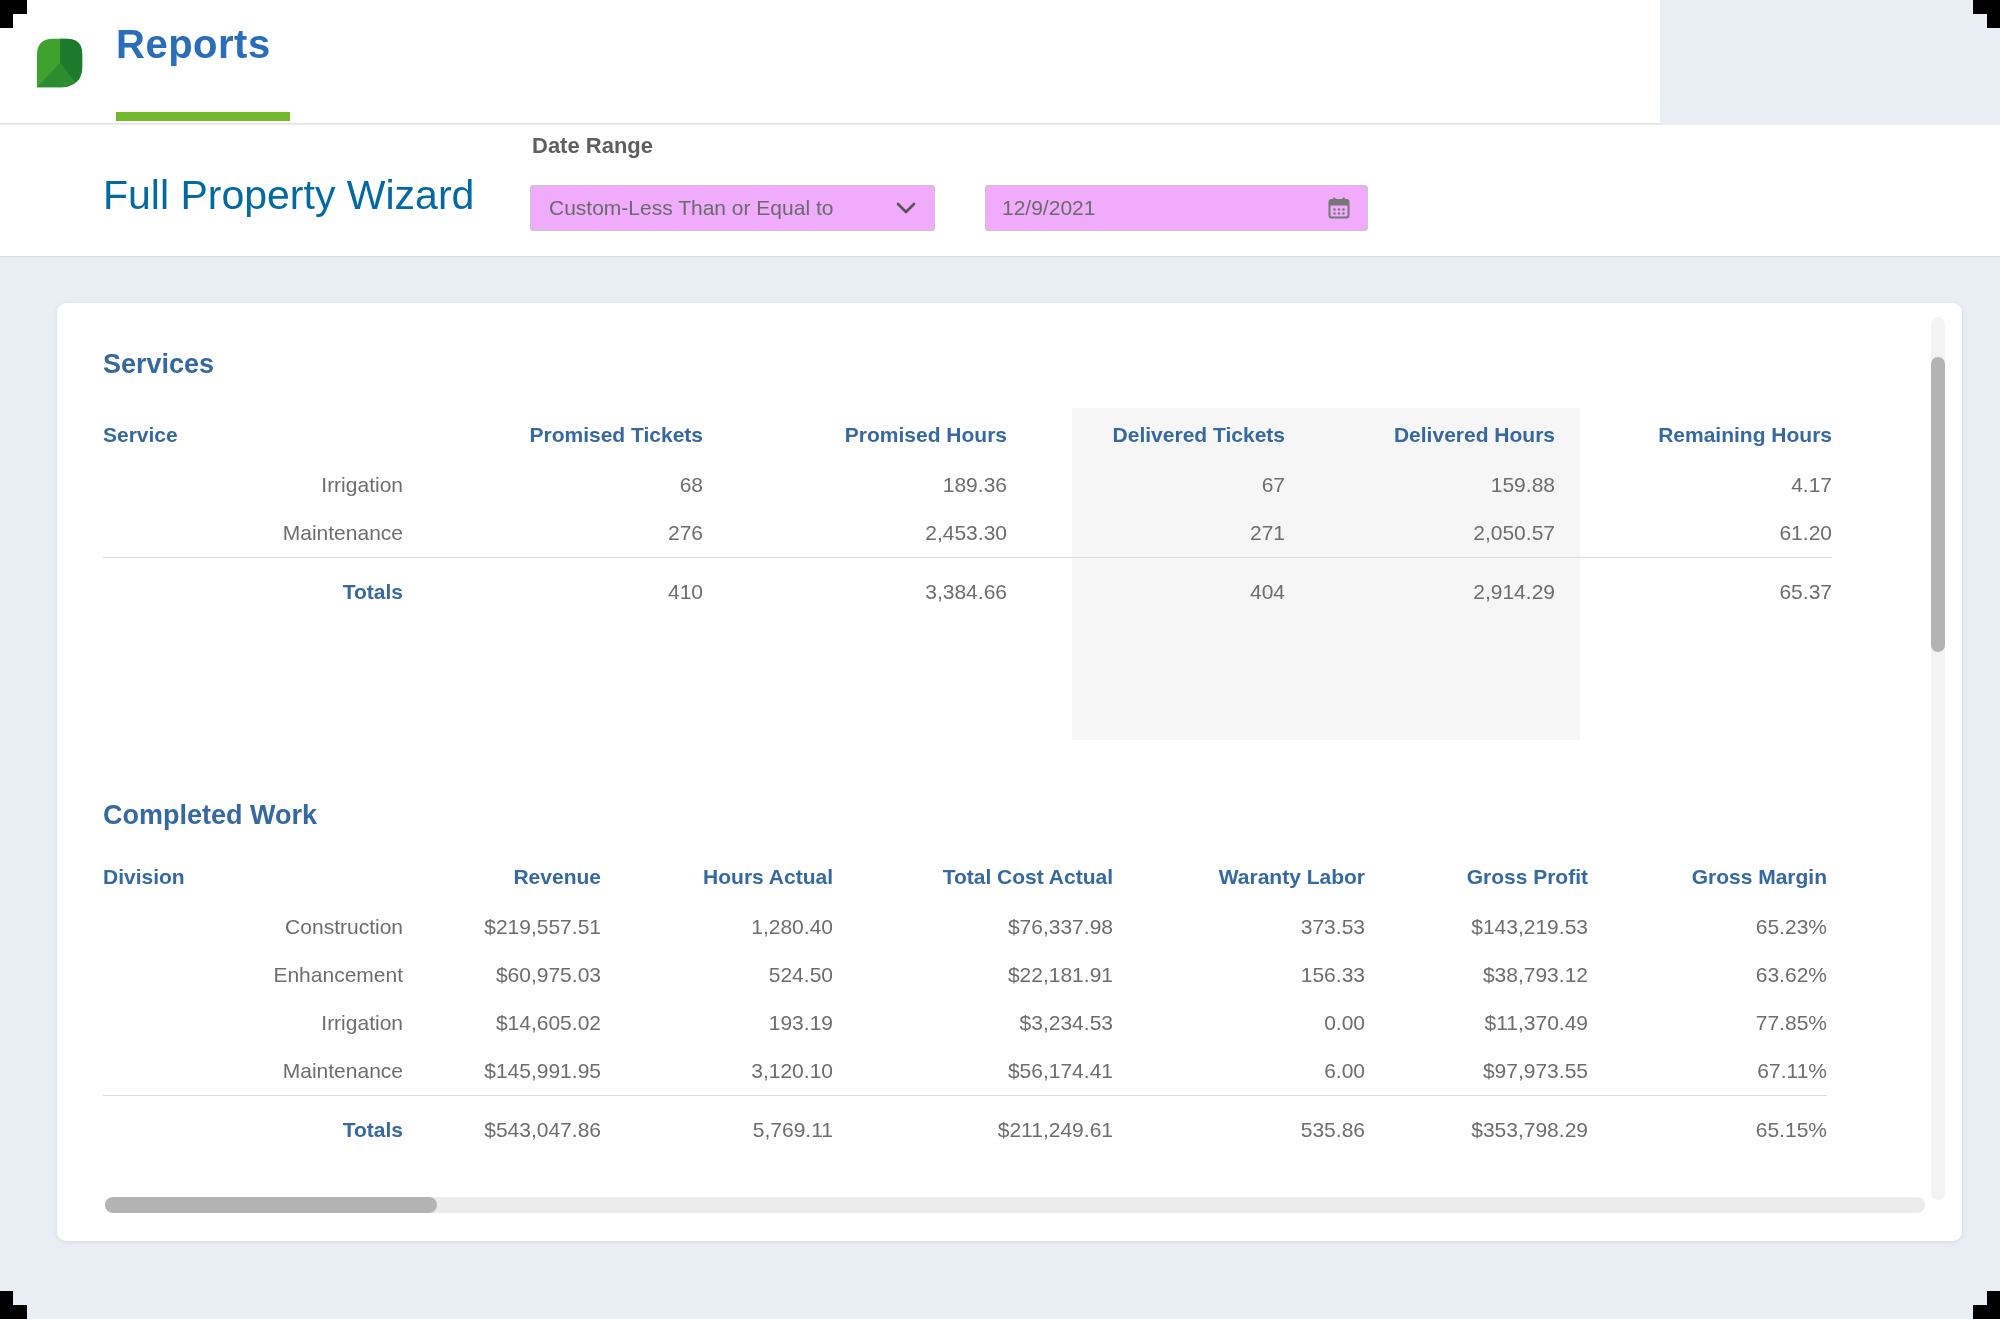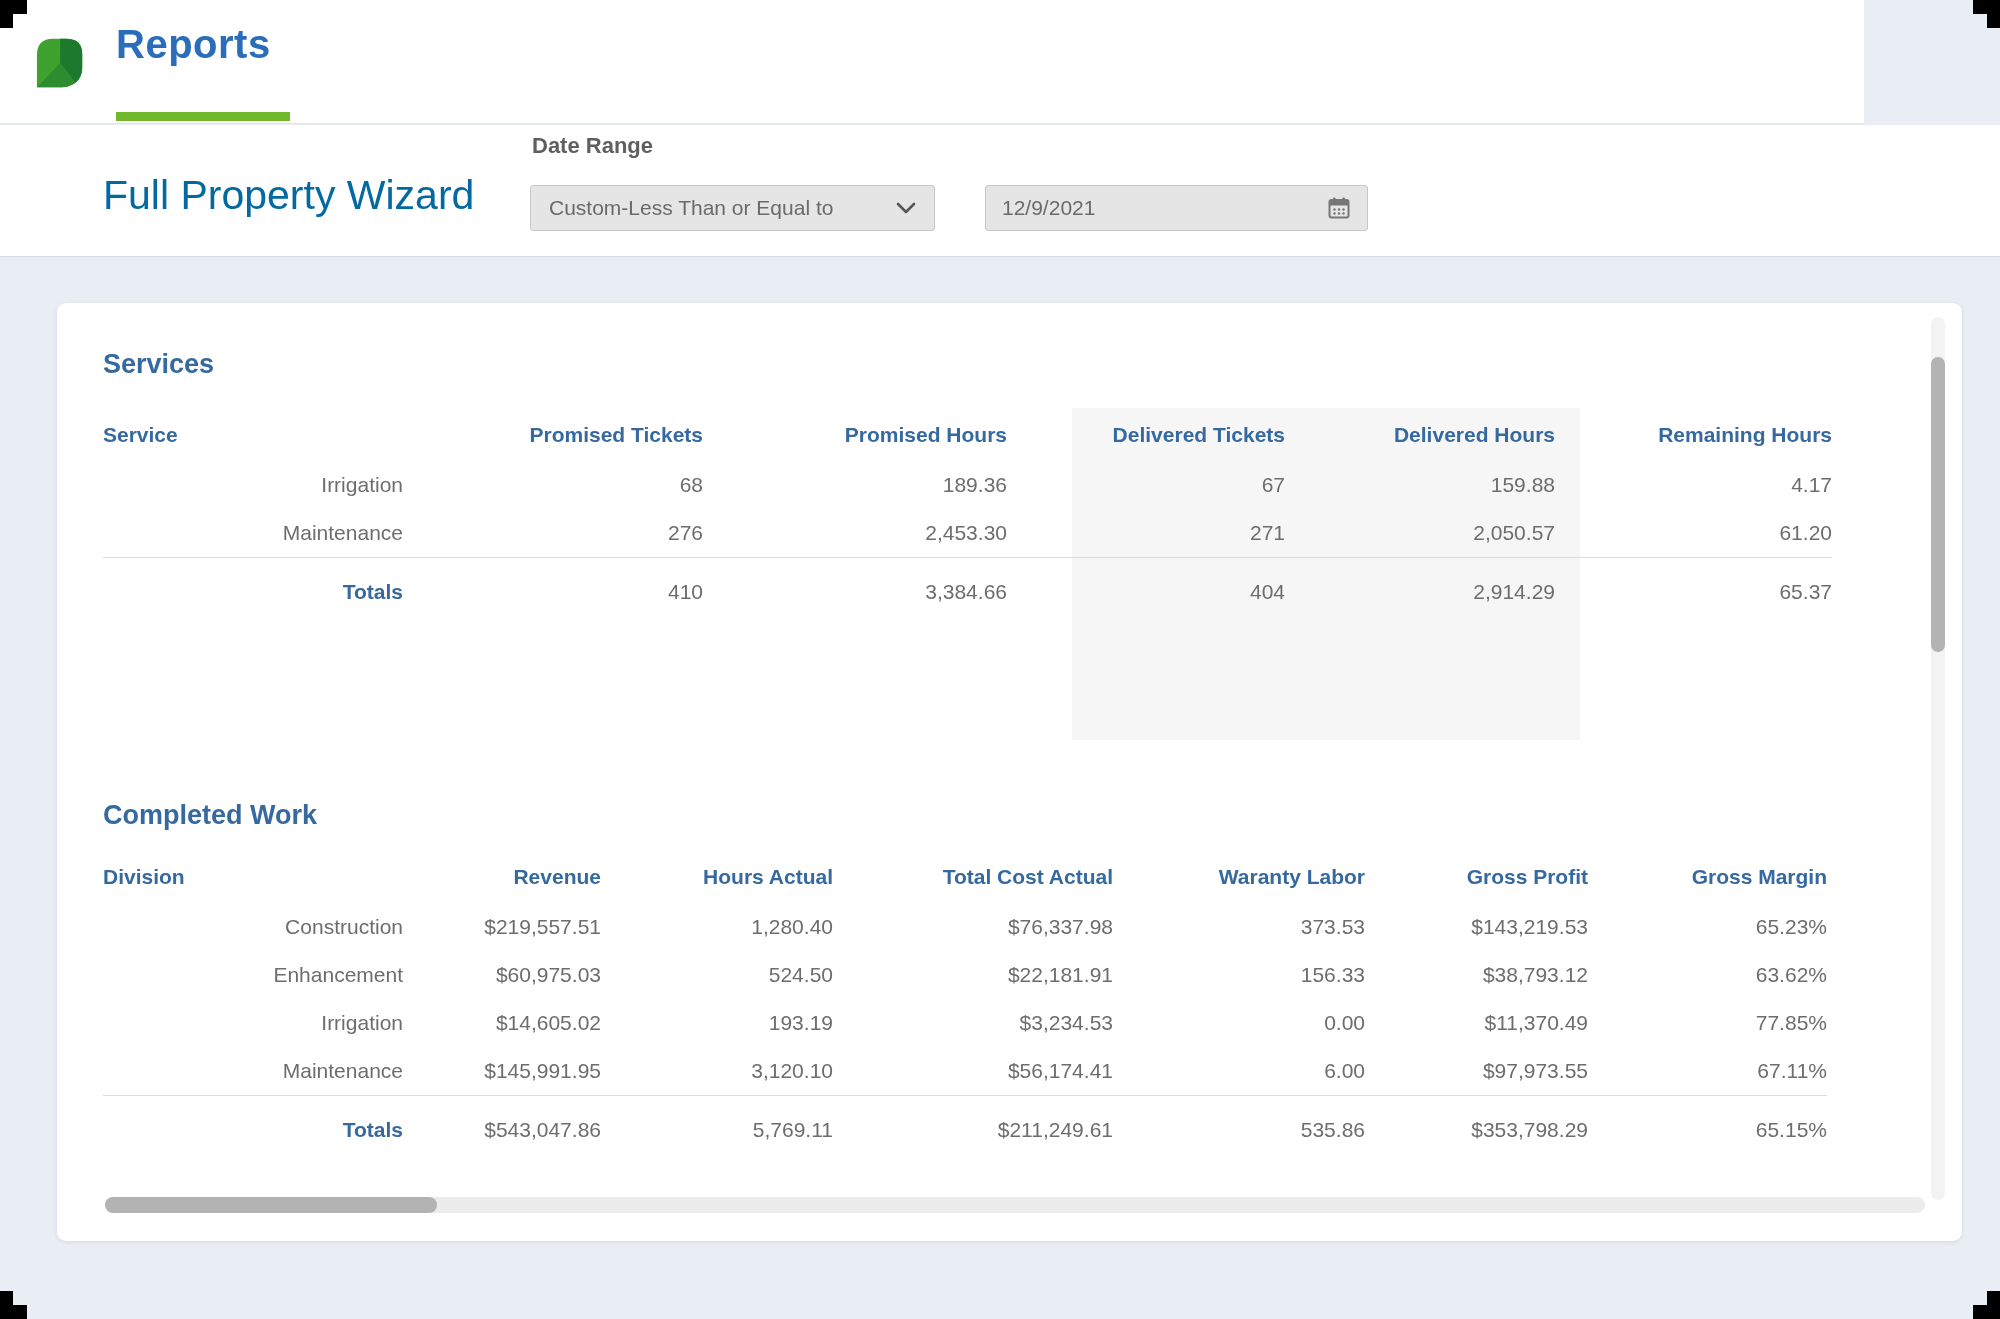--- a/index.html
+++ b/index.html
@@ -20,21 +20,21 @@
   .crop-mark.tl .arm-h { left:0; top:0; } .crop-mark.tl .arm-v { left:0; top:0; }
   .crop-mark.tr { right:0; top:0; }
   .crop-mark.tr .arm-h { right:0; top:0; } .crop-mark.tr .arm-v { right:0; top:0; }
   .crop-mark.bl { left:0; bottom:0; }
   .crop-mark.bl .arm-h { left:0; bottom:0; } .crop-mark.bl .arm-v { left:0; bottom:0; }
   .crop-mark.br { right:0; bottom:0; }
   .crop-mark.br .arm-h { right:0; bottom:0; } .crop-mark.br .arm-v { right:0; bottom:0; }
 
   
   .top-header {
-    position:absolute; left:0; top:0; width:1864px; height:124px;
+    position:absolute; left:0; top:0; width:1660px; height:124px;
     background:#ffffff; border-bottom:1px solid #e3e3e3; z-index:5;
   }
   .logo { position:absolute; left:30px; top:34px; width:58px; height:58px; }
   .app-title {
     position:absolute; left:116px; top:22px;
     font-size:40px; font-weight:700; color:#2a6db8; letter-spacing:0.5px;
   }
   .tab-underline {
     position:absolute; left:116px; top:112px; width:174px; height:9px;
     background:#72b82a;
@@ -48,21 +48,21 @@
   .report-title {
     position:absolute; left:103px; top:47px;
     font-size:41px; font-weight:400; color:#0369a1;
   }
   .date-range-label {
     position:absolute; left:532px; top:8px;
     font-size:22px; font-weight:700; color:#5f5f5f;
   }
   .select-box, .date-box {
     position:absolute; top:60px; height:46px;
-    background:#e5e5e5; border:1px solid #c8c8c8; border-radius:3px;
+    background:#f0abfc; border:1px solid #c8c8c8; border-radius:3px;
     display:flex; align-items:center; cursor:pointer;
     font-size:21px; color:#6a6a6a;
   }
   .select-box { left:530px; width:405px; padding:0 18px; justify-content:space-between; }
   .date-box   { left:985px; width:383px; padding:0 16px; justify-content:space-between; }
 
   
   .card {
     position:absolute; left:57px; top:303px; width:1905px; height:938px;
     background:#ffffff; border-radius:9px;

